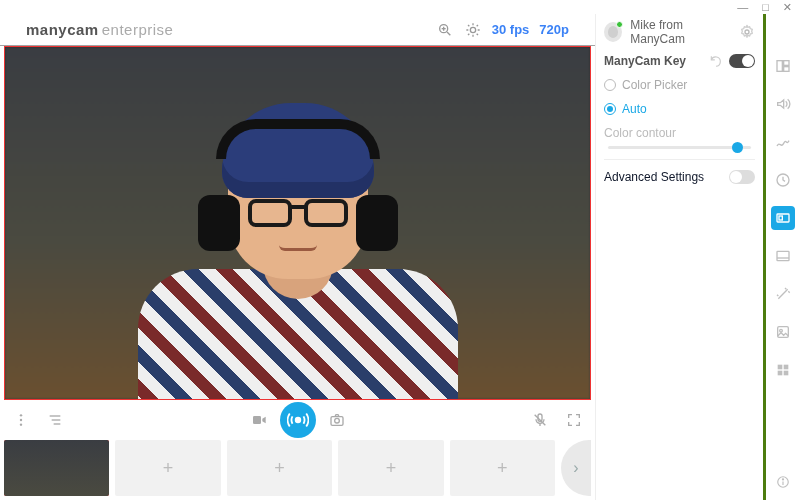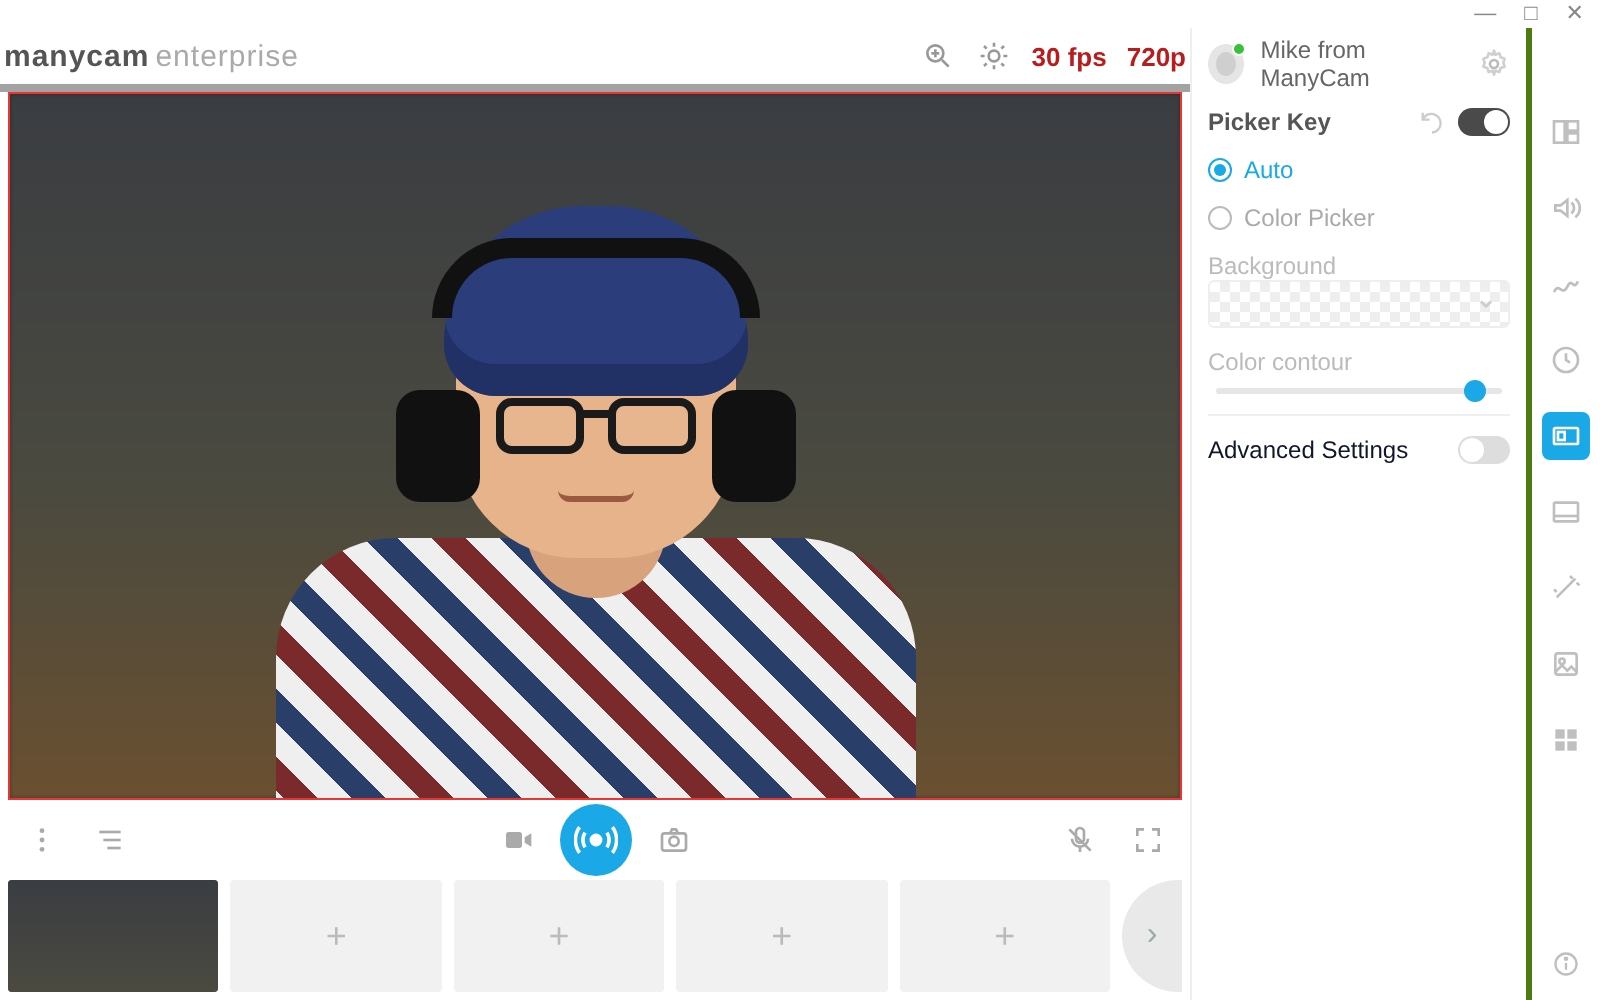--- a/index.html
+++ b/index.html
@@ -2,27 +2,27 @@
 <html><head>
 <meta charset="utf-8">
 <style>
   * { box-sizing: border-box; margin: 0; padding: 0; }
   body { font-family: -apple-system, BlinkMacSystemFont, "Segoe UI", Arial, sans-serif; font-size: 12px; color: #555; background: #fff; width: 800px; height: 500px; overflow: hidden; }
   .app { display: flex; flex-direction: column; height: 500px; }
   .window-controls { height: 14px; display: flex; justify-content: flex-end; align-items: center; gap: 14px; padding-right: 8px; color: #888; }
   .window-controls span { cursor: default; font-size: 11px; line-height: 11px; }
   .main-row { display: flex; flex: 1; min-height: 0; }
   .left-col { flex: 1; display: flex; flex-direction: column; min-width: 0; border-right: 1px solid #eee; }
-  .topbar { height: 32px; display: flex; align-items: center; padding: 0 2px; border-bottom: 4px solid #a3a3a3; gap: 10px; }
+  .topbar { height: 32px; display: flex; align-items: center; padding: 0 26px; border-bottom: 1px solid #a3a3a3; gap: 10px; }
   .logo { font-size: 15px; letter-spacing: .5px; color: #555; }
   .logo .b { font-weight: 700; }
   .logo .e { color: #aaa; margin-left: 3px; }
   .top-spacer { flex: 1; }
   .top-icon { width: 18px; height: 18px; display: flex; align-items: center; justify-content: center; color: #999; }
-  .top-text { font-size: 13px; color: #b91c1c; font-weight: 600; }
+  .top-text { font-size: 13px; color: #3b82f6; font-weight: 600; }
   .video { position: relative; flex: 1; border: 1px solid #e33; margin: 0 4px; background: linear-gradient(#2b2b2b, #3a3a3a); overflow: hidden; }
   
   .v-bg { position: absolute; inset: 0; background: linear-gradient(180deg, #3a3d42 0%, #4a4a40 55%, #6a5030 100%); filter: blur(1px); }
   .v-person { position: absolute; left: 50%; transform: translateX(-50%); bottom: -10px; width: 340px; height: 300px; }
   .v-shirt { position: absolute; bottom: -20px; left: 10px; right: 10px; height: 160px; border-radius: 60px 60px 0 0; background: repeating-linear-gradient(45deg,#2a3e6a 0 12px,#efefef 12px 24px,#7a2a2a 24px 36px,#efefef 36px 48px); }
   .v-neck { position: absolute; bottom: 110px; left: 50%; transform: translateX(-50%); width: 70px; height: 70px; background: #d8a37c; border-radius: 50%; }
   .v-head { position: absolute; bottom: 130px; left: 50%; transform: translateX(-50%); width: 140px; height: 170px; background: #e6b38a; border-radius: 70px 70px 60px 60px; }
   .v-beanie { position: absolute; top: -6px; left: -6px; right: -6px; height: 95px; background: #2b3d7a; border-radius: 80px 80px 30px 30px; box-shadow: inset 0 -16px 0 #223165; }
   .v-headphones { position: absolute; top: 40px; left: -22px; right: -22px; height: 120px; }
   .v-band { position: absolute; top: -30px; left: 10px; right: 10px; height: 40px; border: 10px solid #111; border-bottom: none; border-radius: 100px 100px 0 0; }
@@ -206,48 +206,40 @@
           <span>Mike from ManyCam</span>
           <span class="gear">
               <svg width="16" height="16" viewBox="0 0 24 24" fill="none" stroke="currentColor" stroke-width="2">
                 <circle cx="12" cy="12" r="3"></circle>
                 <path d="M12 2l1 3 3-1 1 3 3 1-1 3 1 3-3 1-1 3-3-1-1 3-1-3-3 1-1-3-3-1 1-3-1-3 3-1 1-3 3 1z" stroke-linejoin="round" opacity=".7"></path>
               </svg>
             </span>
         </div>
 
         <div class="section-head">
-          <span>Picker Key</span>
+          <span>ManyCam Key</span>
           <span class="sp"></span>
           <span class="undo">
               <svg width="14" height="14" viewBox="0 0 24 24" fill="none" stroke="currentColor" stroke-width="2">
                 <path d="M4 10a8 8 0 118 11"></path>
                 <path d="M4 4v6h6"></path>
               </svg>
             </span>
           <span class="toggle"></span>
         </div>
 
+        <div class="radio-row">
+          <span class="radio"></span>
+          <span>Color Picker</span>
+        </div>
         <div class="radio-row auto">
           <span class="radio sel"></span>
           <span>Auto</span>
         </div>
-        <div class="radio-row">
-          <span class="radio"></span>
-          <span>Color Picker</span>
-        </div>
-
-        <div>
-          <div class="label">Background</div>
-          <div class="bg-swatch">
-              <svg width="10" height="10" viewBox="0 0 24 24" fill="none" stroke="currentColor" stroke-width="3">
-                <path d="M6 9l6 6 6-6"></path>
-              </svg>
-            </div>
-        </div>
+
 
         <div>
           <div class="label">Color contour</div>
           <div class="slider">
               <div class="knob"></div>
             </div>
         </div>
 
         <hr style="border:none;border-top:1px solid #eee;">
 

